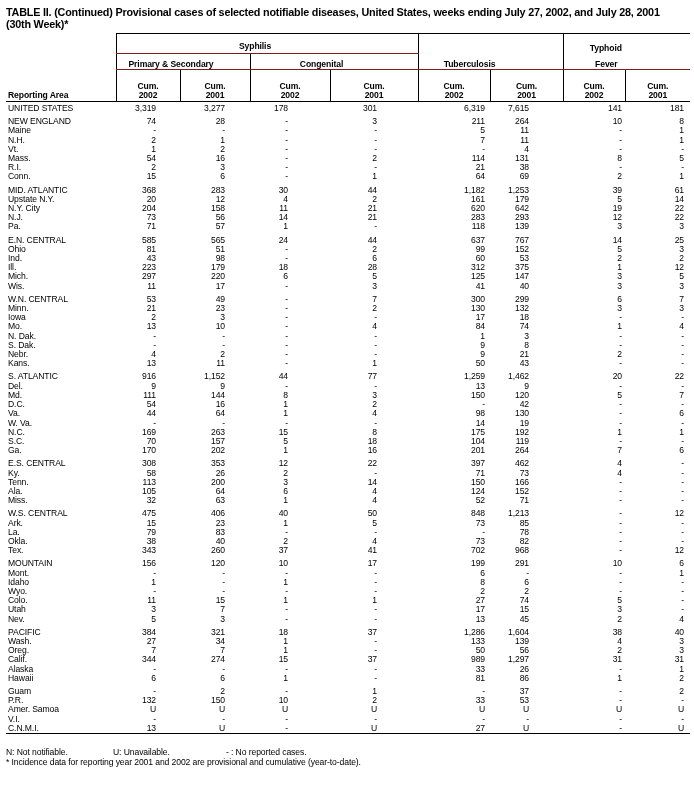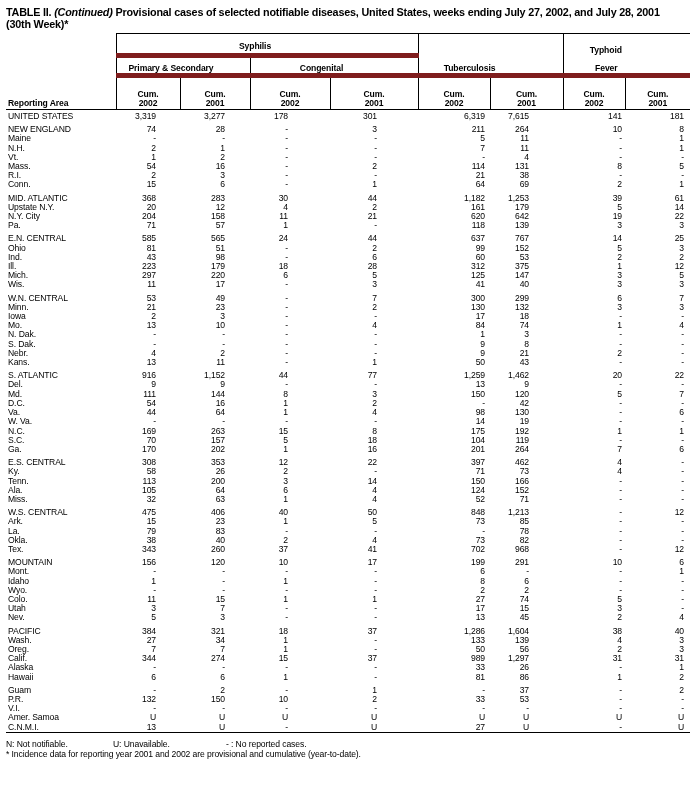--- a/index.html
+++ b/index.html
@@ -12,21 +12,21 @@
   }
   .page { padding: 6px 2px 0 6px; }
 
   .title {
     font-size: 10.8px;
     font-weight: bold;
     line-height: 12px;
     letter-spacing: -0.2px;
     margin-bottom: 3px;
   }
-  .title .it { font-style: italic; }
+  .title .it { }
 
   table.t {
     border-collapse: collapse;
     table-layout: fixed;
     width: 684px;
     border-bottom: 1.5px solid #000;
     margin-top: 2px;
   }
   .t td {
     padding: 0;
@@ -40,41 +40,41 @@
   .t thead td {
     font-weight: bold;
     text-align: center;
     vertical-align: bottom;
   }
   .t tr.h1 td { height: 17px; }
   .t tr.h2 td { height: 15px; }
   .t tr.h3 td { height: 30px; border-bottom: 1.5px solid #000; padding-bottom: 1px; }
   .t td.bl { border-left: 1px solid #000; }
   .t td.bt { border-top: 1px solid #000; }
-  .t td.bb { border-bottom: 5px solid #7f1d1d; }
+  .t td.bb { border-bottom: 1px solid #7f1d1d; }
   .t tr.h1 td.syph { padding-bottom: 2px; }
   .t td.area-head { text-align: left; padding-left: 2px; }
 
   
   .t tbody td.area { text-align: left; padding-left: 2px; }
   .t tbody td.num { text-align: right; }
   .t tbody tr:first-child td { padding-top: 2px; }
   .t td:nth-child(2) { padding-right: 24px; }
   .t td:nth-child(3) { padding-right: 25px; }
   .t td:nth-child(4) { padding-right: 42px; }
   .t td:nth-child(5) { padding-right: 41px; }
   .t td:nth-child(6) { padding-right: 5px;  }
   .t td:nth-child(7) { padding-right: 34px; }
   .t td:nth-child(8) { padding-right: 3px;  }
   .t td:nth-child(9) { padding-right: 6px;  }
   .t thead td.cum { padding-right: 0 !important; text-align: center; }
   .t tr.gap td { height: 4px; padding: 0 !important; }
 
   .footnotes {
-    margin-top: 6px;
+    margin-top: 13px;
     font-size: 8.6px;
     line-height: 10px;
     letter-spacing: -0.1px;
   }
   .footnotes .seg1 { display: inline-block; width: 107px; }
   .footnotes .seg2 { display: inline-block; width: 113px; }
 </style>
 </head>
 <body>
 
@@ -245,20 +245,31 @@
           <td class="num">204</td>
           <td class="num">158</td>
           <td class="num">11</td>
           <td class="num">21</td>
           <td class="num">620</td>
           <td class="num">642</td>
           <td class="num">19</td>
           <td class="num">22</td>
         </tr>
         <tr>
+          <td class="area">N.J.</td>
+          <td class="num">73</td>
+          <td class="num">56</td>
+          <td class="num">14</td>
+          <td class="num">21</td>
+          <td class="num">283</td>
+          <td class="num">293</td>
+          <td class="num">12</td>
+          <td class="num">22</td>
+        </tr>
+        <tr>
           <td class="area">Pa.</td>
           <td class="num">71</td>
           <td class="num">57</td>
           <td class="num">1</td>
           <td class="num">-</td>
           <td class="num">118</td>
           <td class="num">139</td>
           <td class="num">3</td>
           <td class="num">3</td>
         </tr>
@@ -808,40 +819,40 @@
           <td class="num">132</td>
           <td class="num">150</td>
           <td class="num">10</td>
           <td class="num">2</td>
           <td class="num">33</td>
           <td class="num">53</td>
           <td class="num">-</td>
           <td class="num">-</td>
         </tr>
         <tr>
+          <td class="area">Amer. Samoa</td>
+          <td class="num">U</td>
+          <td class="num">U</td>
+          <td class="num">U</td>
+          <td class="num">U</td>
+          <td class="num">U</td>
+          <td class="num">U</td>
+          <td class="num">U</td>
+          <td class="num">U</td>
+        </tr>
+        <tr>
           <td class="area">V.I.</td>
           <td class="num">-</td>
           <td class="num">-</td>
           <td class="num">-</td>
           <td class="num">-</td>
           <td class="num">-</td>
           <td class="num">-</td>
           <td class="num">-</td>
           <td class="num">-</td>
-        </tr>
-        <tr>
-          <td class="area">Amer. Samoa</td>
-          <td class="num">U</td>
-          <td class="num">U</td>
-          <td class="num">U</td>
-          <td class="num">U</td>
-          <td class="num">U</td>
-          <td class="num">U</td>
-          <td class="num">U</td>
-          <td class="num">U</td>
         </tr>
         <tr>
           <td class="area">C.N.M.I.</td>
           <td class="num">13</td>
           <td class="num">U</td>
           <td class="num">-</td>
           <td class="num">U</td>
           <td class="num">27</td>
           <td class="num">U</td>
           <td class="num">-</td>

